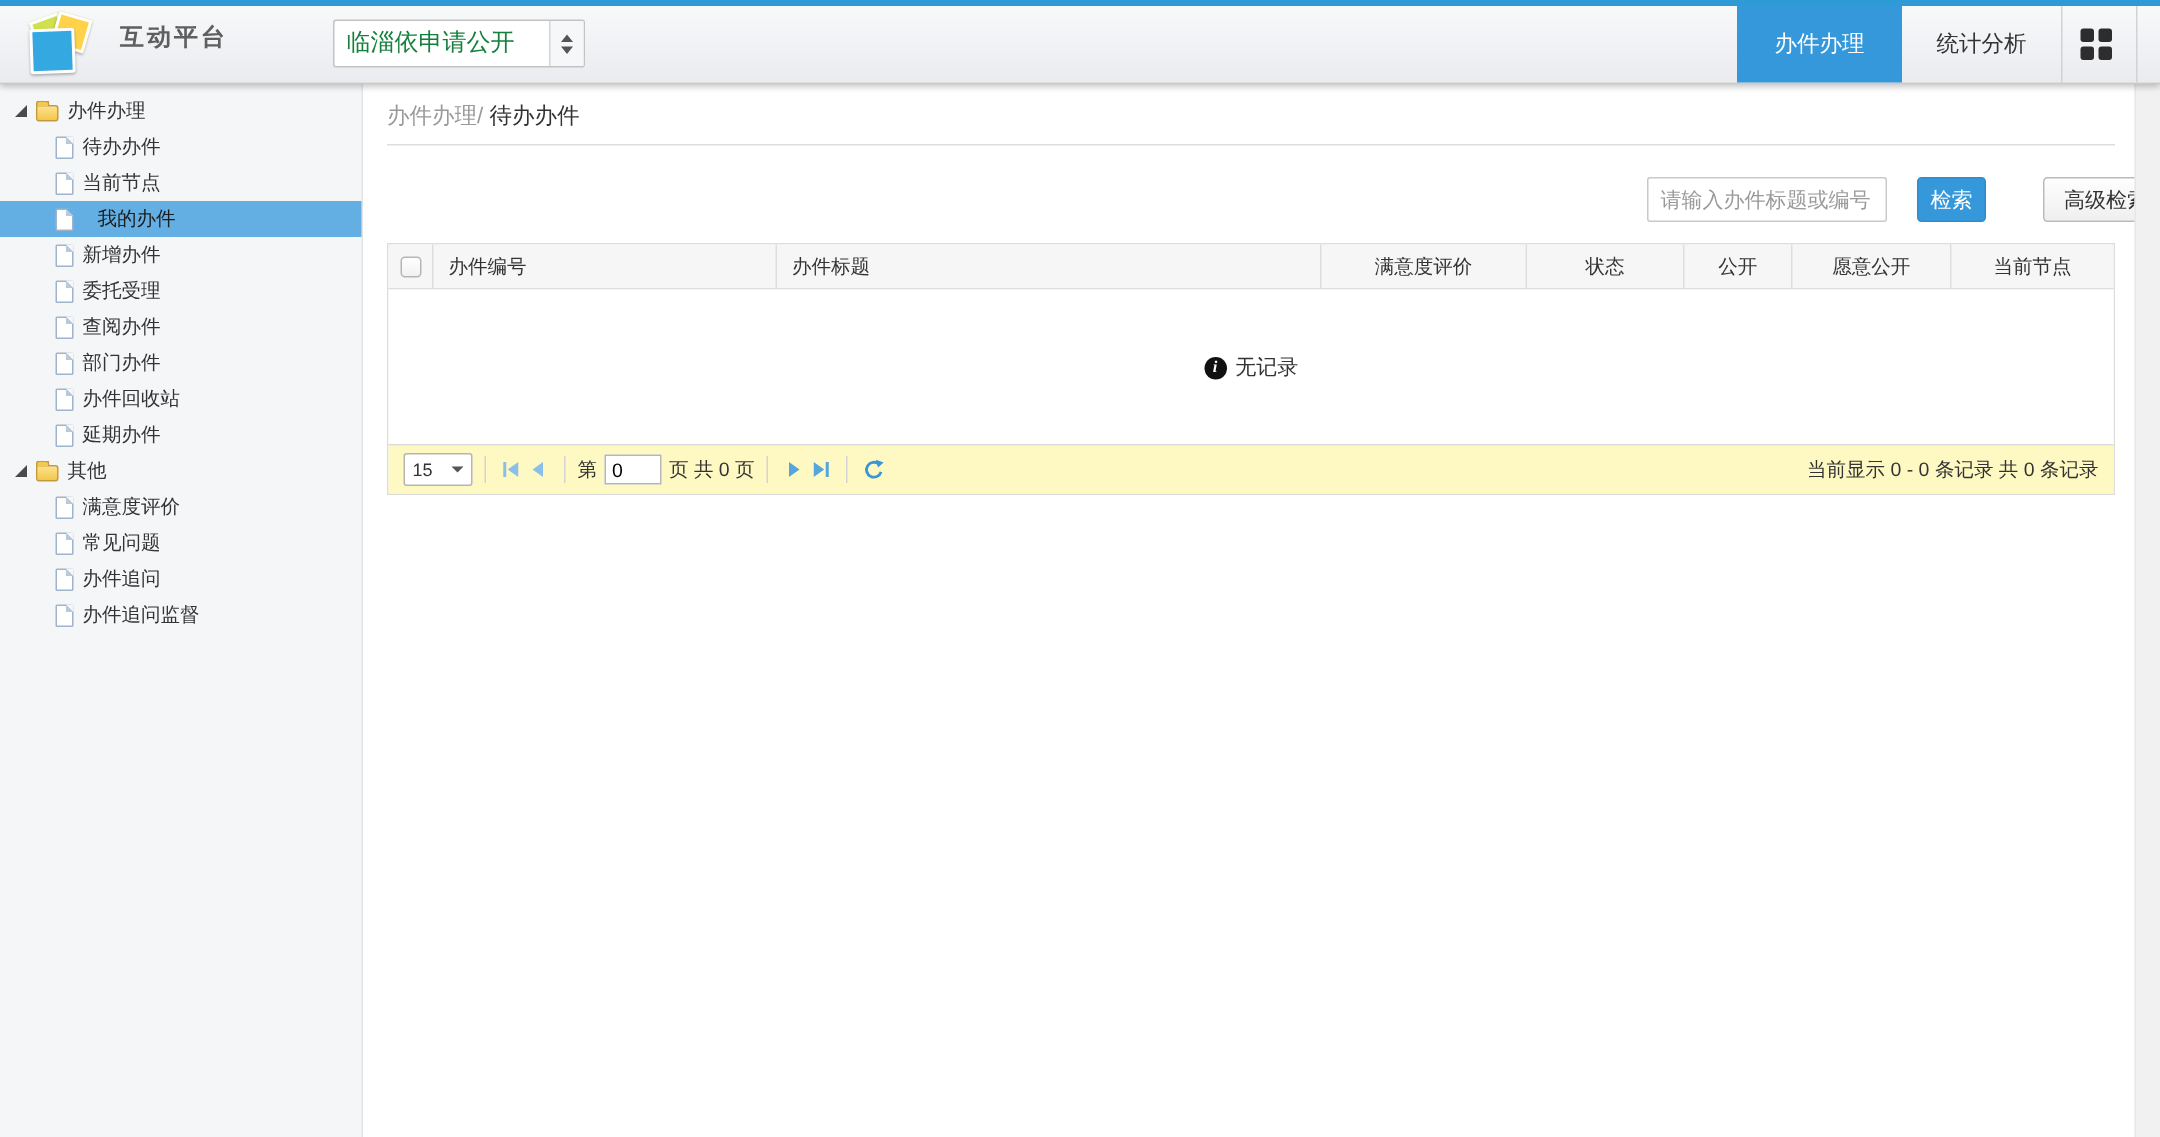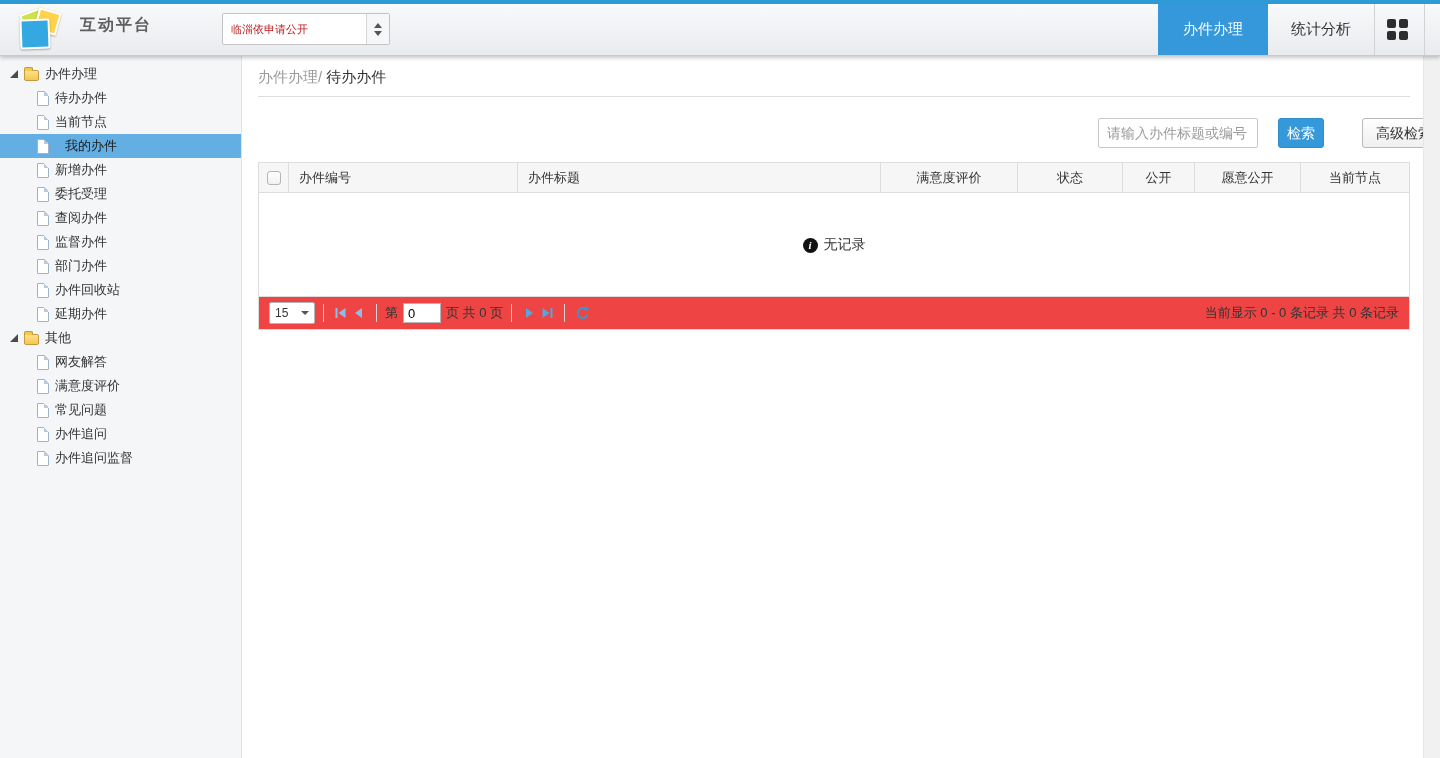--- a/index.html
+++ b/index.html
@@ -20,21 +20,21 @@
   }
   .logo { position:absolute; left:18px; top:4px; width:50px; height:44px; }
   .logo .sq { position:absolute; border:2px solid #fff; box-shadow:0 1px 2px rgba(0,0,0,.3); }
   .sq-green  { left:4px;  top:3px;  width:21px; height:21px; background:#cfe24d; transform:rotate(-20deg); }
   .sq-yellow { left:18px; top:2px;  width:23px; height:23px; background:#ffd24a; transform:rotate(16deg); }
   .sq-blue   { left:2px;  top:11px; width:30px; height:30px; background:#34a9e1; border-radius:2px; transform:rotate(-2deg); }
   .app-title { position:absolute; left:80px; top:11px; font-size:16px; font-weight:bold; color:#5f5f5f; letter-spacing:2px; }
 
   .combo { position:absolute; left:222px; top:9px; width:168px; height:32px; background:#fff;
            border:1px solid #c3c3c3; border-radius:2px; display:flex; cursor:pointer; }
-  .combo-text { flex:1; line-height:30px; padding-left:8px; font-size:11px; color:#b91c1c;
+  .combo-text { flex:1; line-height:30px; padding-left:8px; font-size:16px; color:#15803d;
                 white-space:nowrap; overflow:hidden; }
   .combo-spin { width:23px; border-left:1px solid #d5d5d5; background:#f6f7f8;
                 display:flex; flex-direction:column; align-items:center; justify-content:center; gap:3px; }
   .arr-up   { width:0; height:0; border-left:4px solid transparent; border-right:4px solid transparent; border-bottom:5px solid #555; }
   .arr-down { width:0; height:0; border-left:4px solid transparent; border-right:4px solid transparent; border-top:5px solid #555; }
 
   .tab { position:absolute; top:0; height:51px; display:flex; align-items:center; justify-content:center;
          font-size:15px; cursor:pointer; }
   .tab-active { left:1158px; width:110px; background:#3498db; color:#fff; }
   .tab-plain  { left:1268px; width:106px; color:#333; }
@@ -98,21 +98,21 @@
   .checkbox { width:14px; height:14px; background:linear-gradient(#fff,#f1f1f1);
               border:1px solid #b5b5b5; border-radius:3px; cursor:pointer; }
   .tbody { position:relative; height:103px; background:#fff; }
   .empty { position:absolute; left:0; right:0; top:43px; display:flex; align-items:center;
            justify-content:center; gap:6px; font-size:14px; color:#333; }
   .info-icon { width:15px; height:15px; border-radius:50%; background:#111; color:#fff;
                font:italic bold 11px "Liberation Serif", serif; display:inline-flex;
                align-items:center; justify-content:center; flex:none; }
 
   
-  .pager { position:absolute; left:0; right:0; bottom:0; height:33px; background:#ef4444;
+  .pager { position:absolute; left:0; right:0; bottom:0; height:33px; background:#fef9c3;
            border-top:1px solid #ddd; display:flex; align-items:center; padding:0 10px;
            font-size:13px; color:#333; }
   .size-select { width:46px; height:22px; background:#fff; border:1px solid #b5b5b5; border-radius:2px;
                  display:flex; align-items:center; justify-content:space-between; padding:0 5px;
                  font-size:12px; cursor:pointer; }
   .caret { width:0; height:0; border-left:4px solid transparent; border-right:4px solid transparent;
            border-top:4px solid #555; }
   .psep { width:1px; height:18px; background:#d4d4d4; margin:0 8px; flex:none; }
   .pbtn { width:18px; height:18px; display:flex; align-items:center; justify-content:center;
           cursor:pointer; flex:none; }
@@ -182,43 +182,35 @@
     <div class="tree-item">
       <i class="file"></i>
       <span>委托受理</span>
     </div>
     <div class="tree-item">
       <i class="file"></i>
       <span>查阅办件</span>
     </div>
     <div class="tree-item">
       <i class="file"></i>
-      <span>监督办件</span>
-    </div>
-    <div class="tree-item">
-      <i class="file"></i>
       <span>部门办件</span>
     </div>
     <div class="tree-item">
       <i class="file"></i>
       <span>办件回收站</span>
     </div>
     <div class="tree-item">
       <i class="file"></i>
       <span>延期办件</span>
     </div>
 
     <div class="tree-group">
       <i class="tri"></i>
       <i class="folder"></i>
       <span>其他</span>
-    </div>
-    <div class="tree-item">
-      <i class="file"></i>
-      <span>网友解答</span>
     </div>
     <div class="tree-item">
       <i class="file"></i>
       <span>满意度评价</span>
     </div>
     <div class="tree-item">
       <i class="file"></i>
       <span>常见问题</span>
     </div>
     <div class="tree-item">

